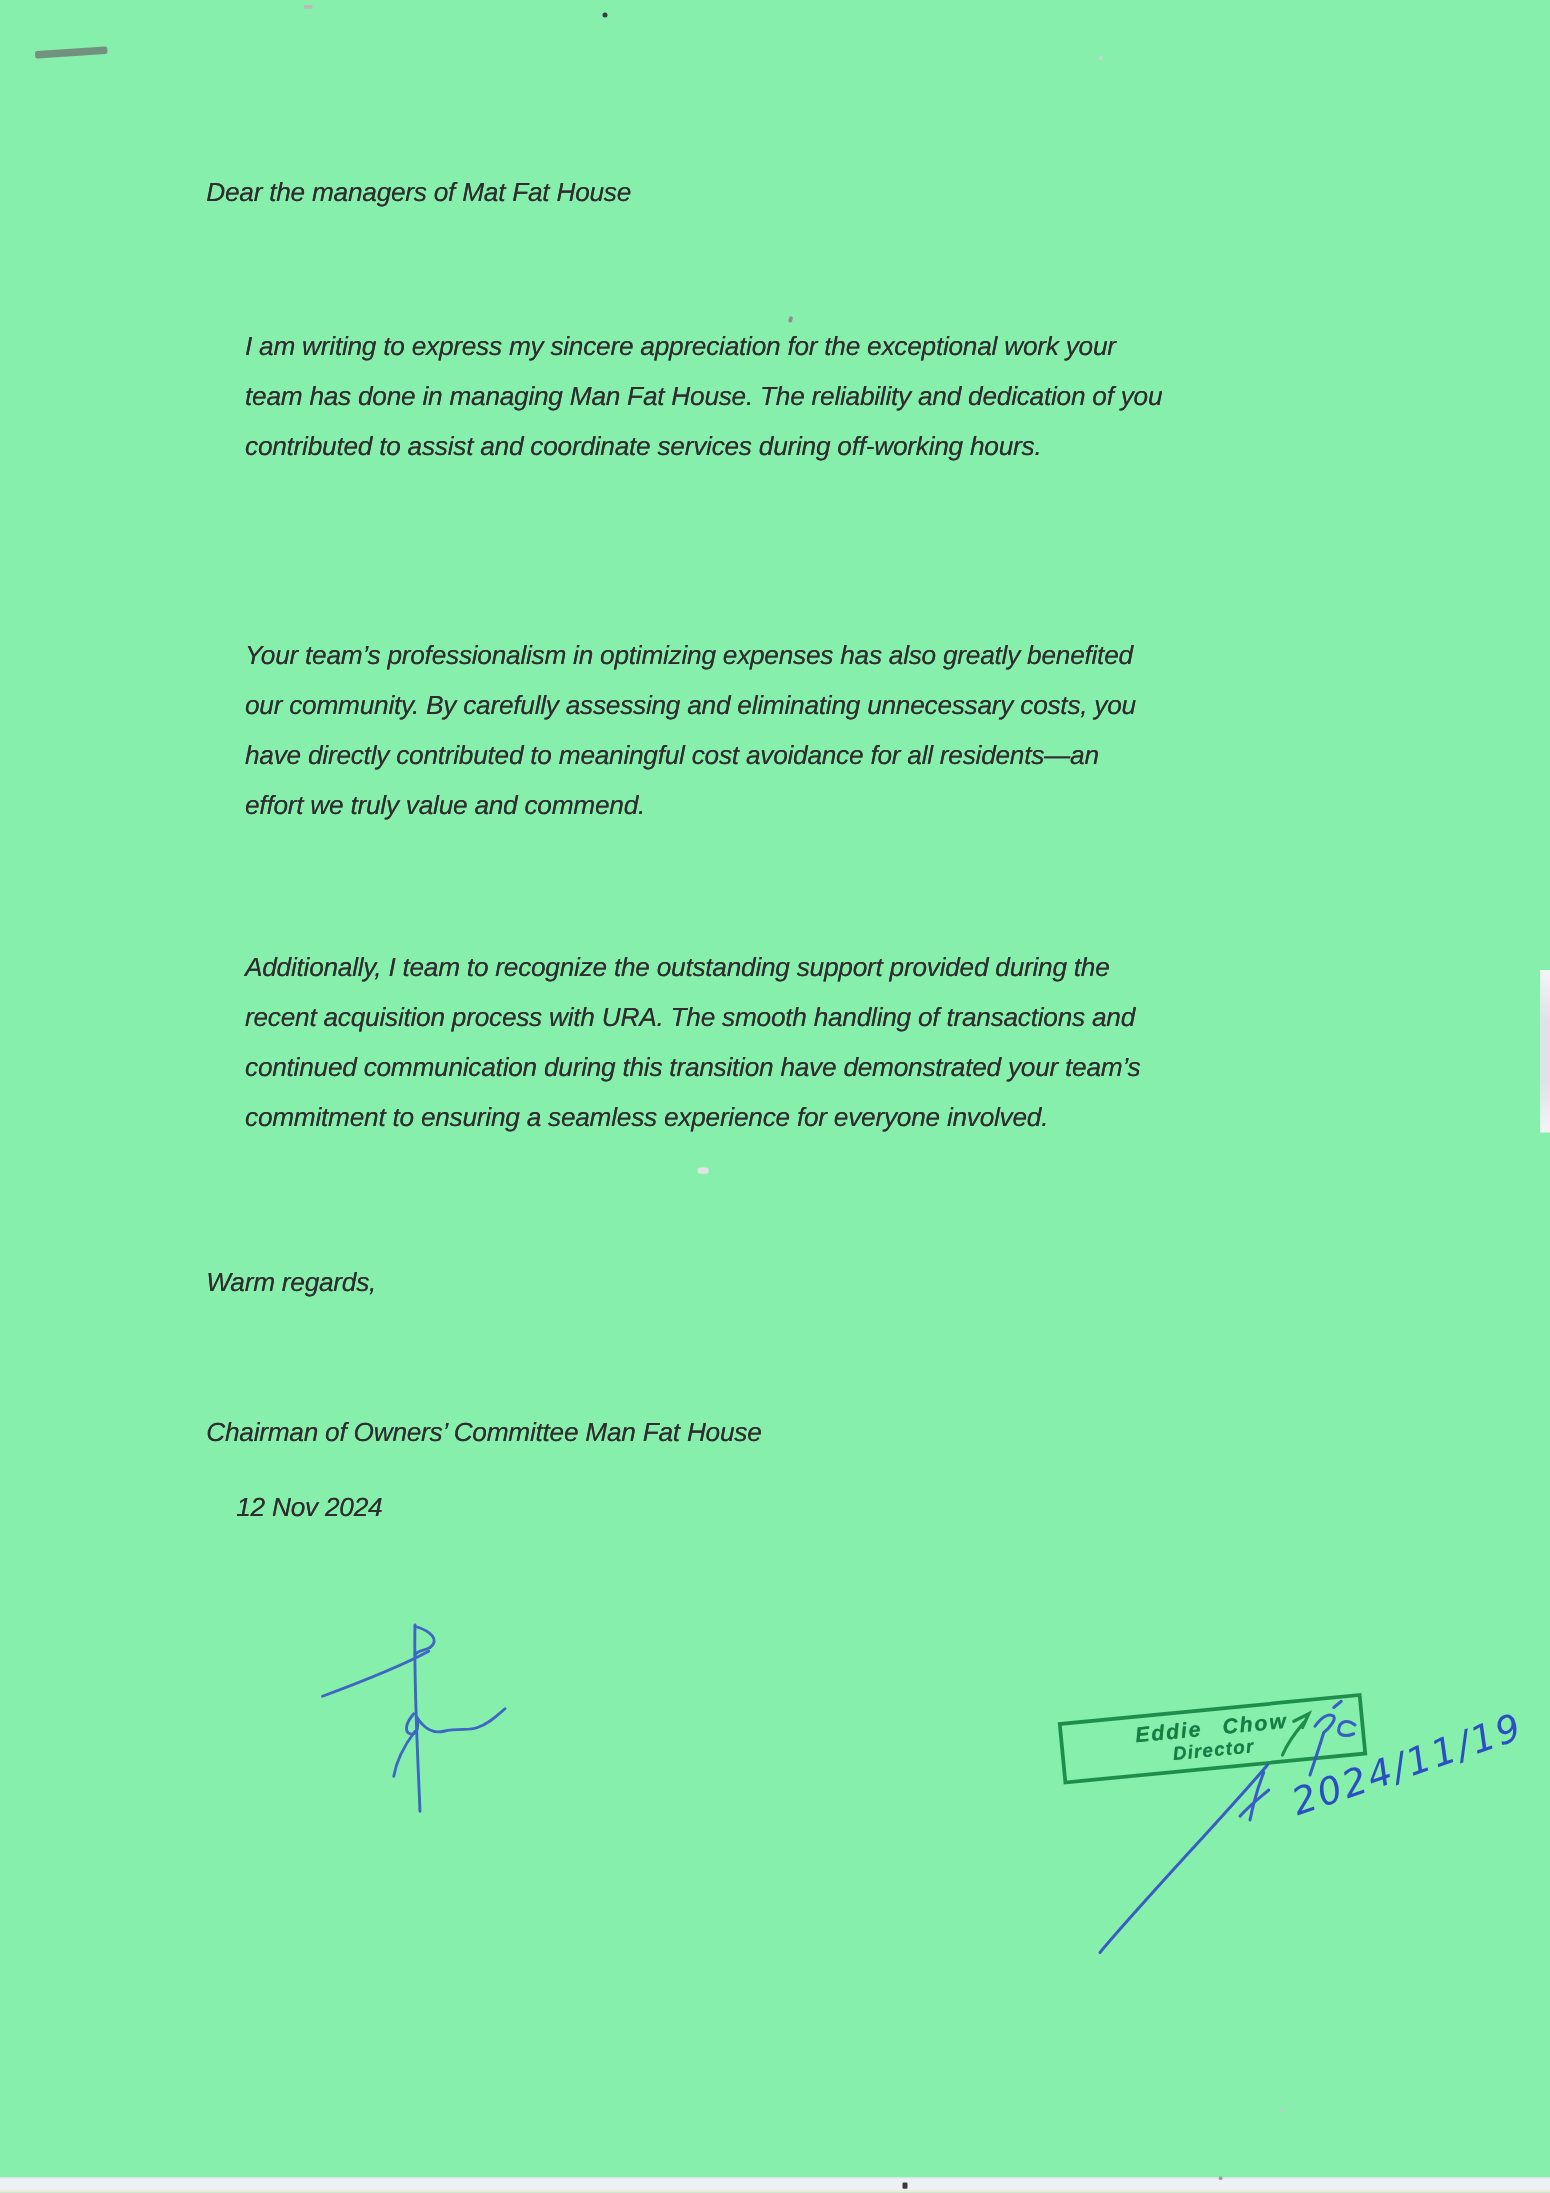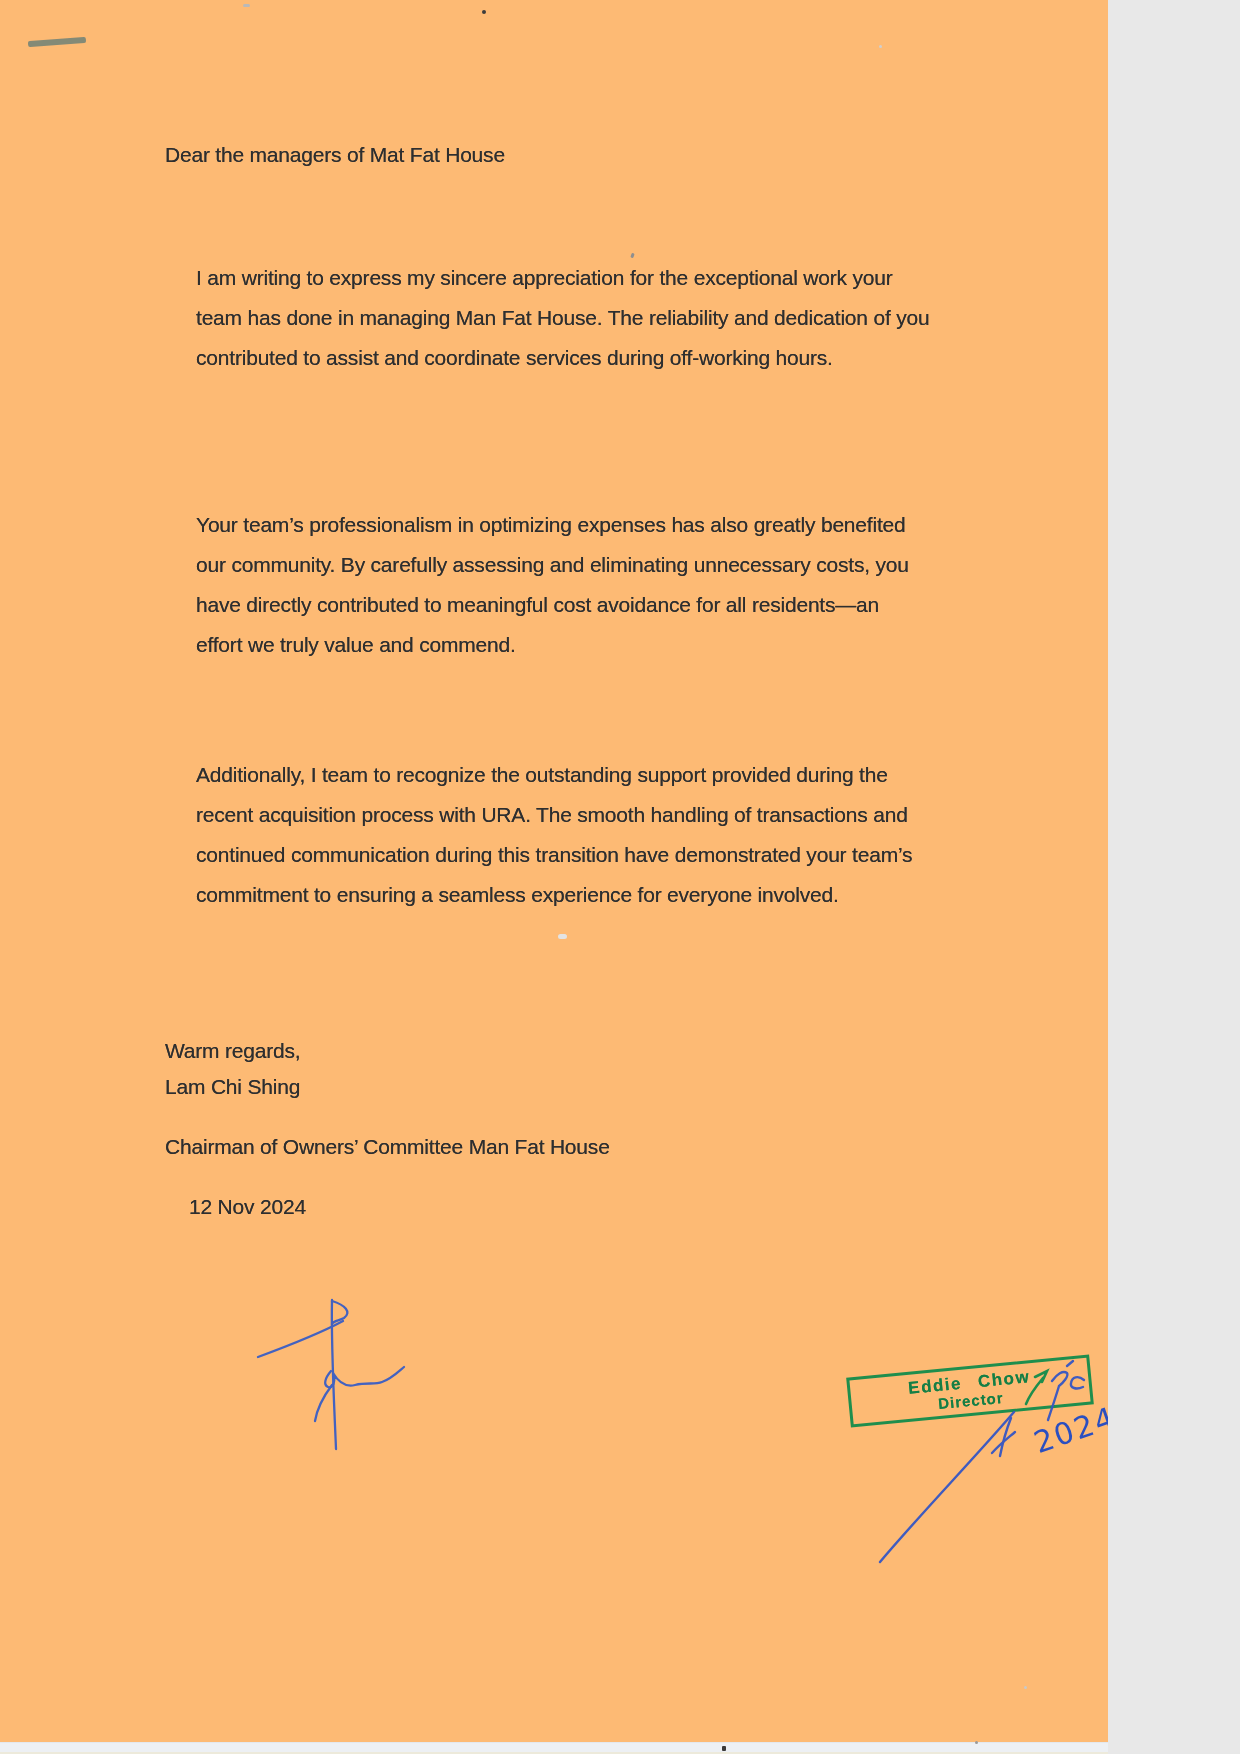--- a/index.html
+++ b/index.html
@@ -1,22 +1,23 @@
 <!DOCTYPE html>
 <html><head>
 <meta charset="utf-8">
 <style>
   html,body{margin:0;padding:0;background:#e8e8e8;}
   .page{
     position:relative;
-    width:1108px;height:1754px;
-    background:#fdba74;
+    width:1240px;height:1754px;
+    background:#86efac;
     overflow:hidden;
     font-family:"Liberation Sans", sans-serif;
     color:#2d2d2d;
+    font-style:italic;
   }
   .letter-text{
     position:absolute;
     left:165px;
     width:820px;
     font-size:21px;
     letter-spacing:-0.2px;
     color:#2e2e2e;
     text-shadow:0 0 .4px #4a4a4a;
   }
@@ -94,22 +95,21 @@
     <div class="line">effort we truly value and commend.</div>
   </div>
 
   <div class="letter-text para" style="top:755px;">
     <div class="line">Additionally, I team to recognize the outstanding support provided during the</div>
     <div class="line">recent acquisition process with URA. The smooth handling of transactions and</div>
     <div class="line">continued communication during this transition have demonstrated your team’s</div>
     <div class="line">commitment to ensuring a seamless experience for everyone involved.</div>
   </div>
 
-  <div class="letter-text closing-line" style="top:1012px;margin-top:24px;">Warm regards,</div>
-  <div class="letter-text closing-line" style="top:1072px;">Lam Chi Shing</div>
+  <div class="letter-text closing-line" style="top:1012px;">Warm regards,</div>
   <div class="letter-text closing-line" style="top:1132px;">Chairman of Owners’ Committee Man Fat House</div>
   <div class="letter-text closing-line" style="top:1192px;margin-left:24px;">12 Nov 2024</div>
 
   <div class="sig-left">
     <svg width="230" height="200" viewBox="0 0 230 200">
       <g fill="none" stroke="#3a5ec5" stroke-width="2.3" stroke-linecap="round" opacity="0.95">
         <path d="M97,15 C 96,60 99,115 101,164"></path>
         <path d="M97,16 C 110,20 117,27 109,33 C 104,36 99,35 97,39"></path>
         <path d="M23,72 C 50,62 82,50 108,36"></path>
         <path d="M96,86 C 90,93 88,100 93,102 C 98,104 101,96 98,88 C 104,98 112,102 120,100 C 132,97 140,100 147,97 C 156,94 162,88 169,82"></path>

